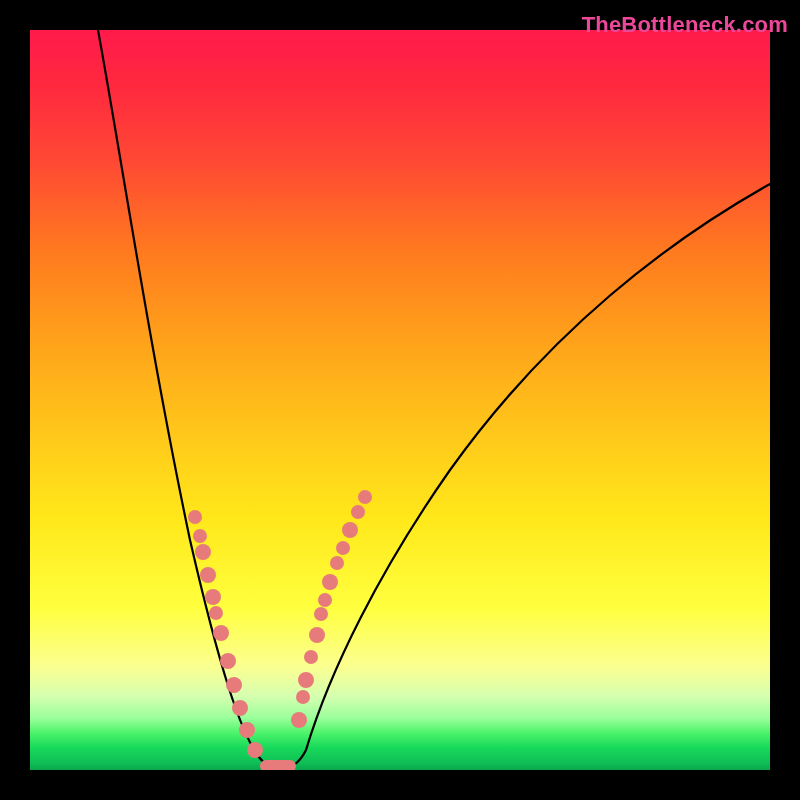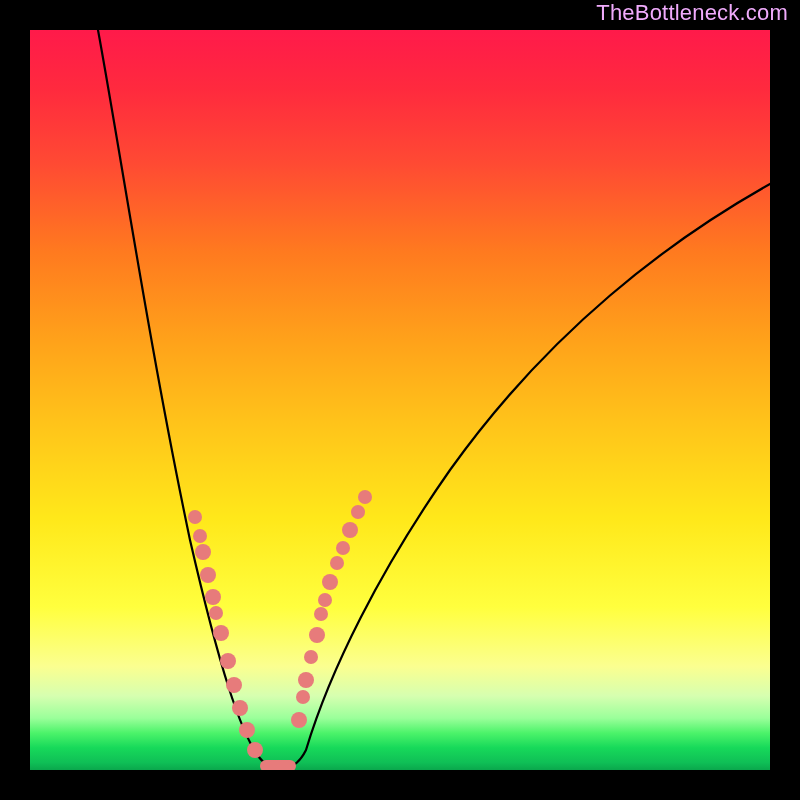--- a/index.html
+++ b/index.html
@@ -36,25 +36,25 @@
       #d6ffb0 90%,
       #9aff9a 93%,
       #4cf36a 95%,
       #17d95a 97%,
       #0fbf56 99%,
       #0aa74c 100%
     );
   }
   .watermark {
     position: absolute;
-    top: 0;
+    top: 12px;
     right: 12px;
-    color: #f0abfc;
+    color: #ec4899;
     font-size: 22px;
-    font-weight: 400;
+    font-weight: 700;
     letter-spacing: 0.2px;
     z-index: 5;
     user-select: none;
   }
   svg.curve {
     position: absolute;
     left: 0;
     top: 0;
     width: 740px;
     height: 740px;

